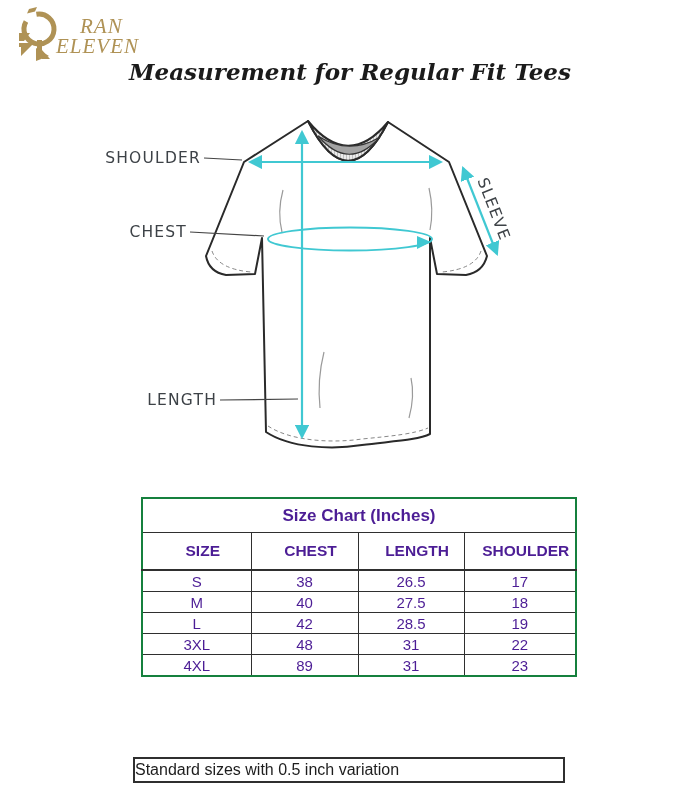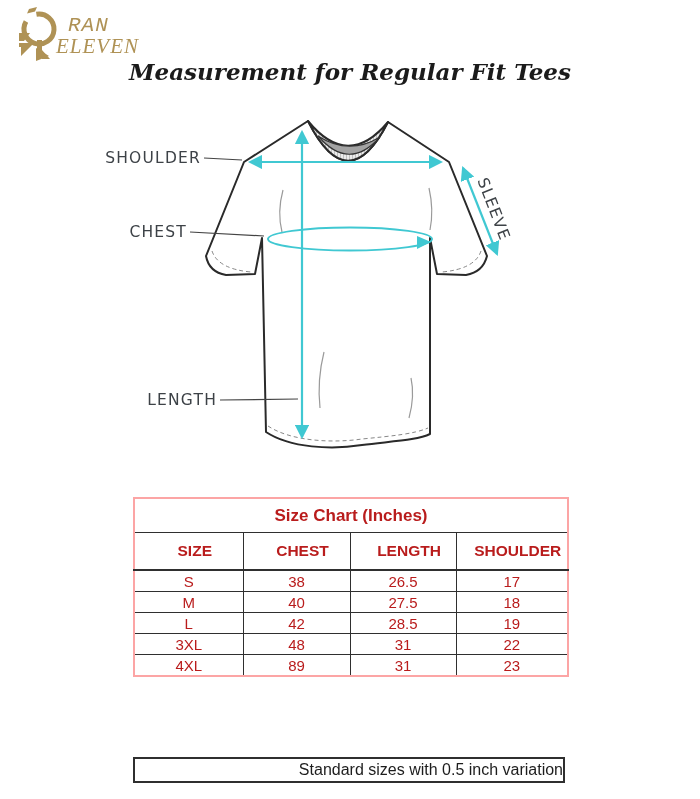--- a/index.html
+++ b/index.html
@@ -5,45 +5,45 @@
   html,body{margin:0;padding:0;background:#ffffff;}
   .page{position:relative;width:700px;height:799px;background:#ffffff;overflow:hidden;
         font-family:"Liberation Sans",sans-serif;}
 
   
   .brand{position:absolute;left:14px;top:6px;display:flex;align-items:flex-start;}
   .brand-mark{width:46px;height:58px;flex:0 0 auto;}
   .brand-text{margin-left:-4px;margin-top:10px;color:#AF9255;
               font-family:"Liberation Serif",serif;font-style:italic;
               font-size:21px;line-height:20px;letter-spacing:1px;white-space:nowrap;}
-  .brand-line1{padding-left:12px;font-family:Liberation Mono, monospace;}
+  .brand-line1{padding-left:24px;}
 
   
   .page-title{position:absolute;left:0;top:58px;width:100%;text-align:center;
               font-family:"DejaVu Serif","Liberation Serif",serif;
               font-style:italic;font-weight:bold;font-size:23px;color:#1b1b1b;}
 
   
   .diagram{position:absolute;left:0;top:90px;width:700px;height:385px;}
   .measure-label{font-family:"DejaVu Sans","Liberation Sans",sans-serif;
                  font-size:15.5px;letter-spacing:1.2px;fill:#3d4247;}
 
   
   .table-wrap{position:absolute;left:133px;top:497px;width:434px;}
   table.size-chart{width:434px;border-collapse:collapse;table-layout:fixed;
-                   border:2px solid #fca5a5;color:#b91c1c;}
+                   border:2px solid #15803d;color:#4c1d95;margin-left:8px;}
   table.size-chart td,table.size-chart th{border:1px solid #2f2f2f;text-align:center;
                    padding:0;overflow:hidden;white-space:nowrap;}
   .chart-title-cell{height:33px;font-size:17px;font-weight:bold;}
   tr.cols th{height:36px;font-size:15.5px;font-weight:bold;border-bottom:2px solid #2f2f2f;padding-left:12px;}
   tr.datarow td{height:20px;font-size:15px;}
 
   
   .footer-note{position:absolute;left:133px;top:757px;width:428px;height:22px;
-               border:2px solid #2f2f2f;text-align:right;line-height:22px;
+               border:2px solid #2f2f2f;text-align:left;line-height:22px;
                font-size:16px;color:#1d1d1d;}
 </style>
 </head>
 <body>
 
 <div class="page">
 
   <div class="brand">
     <svg class="brand-mark" viewBox="0 0 46 58" xmlns="http://www.w3.org/2000/svg">
 

